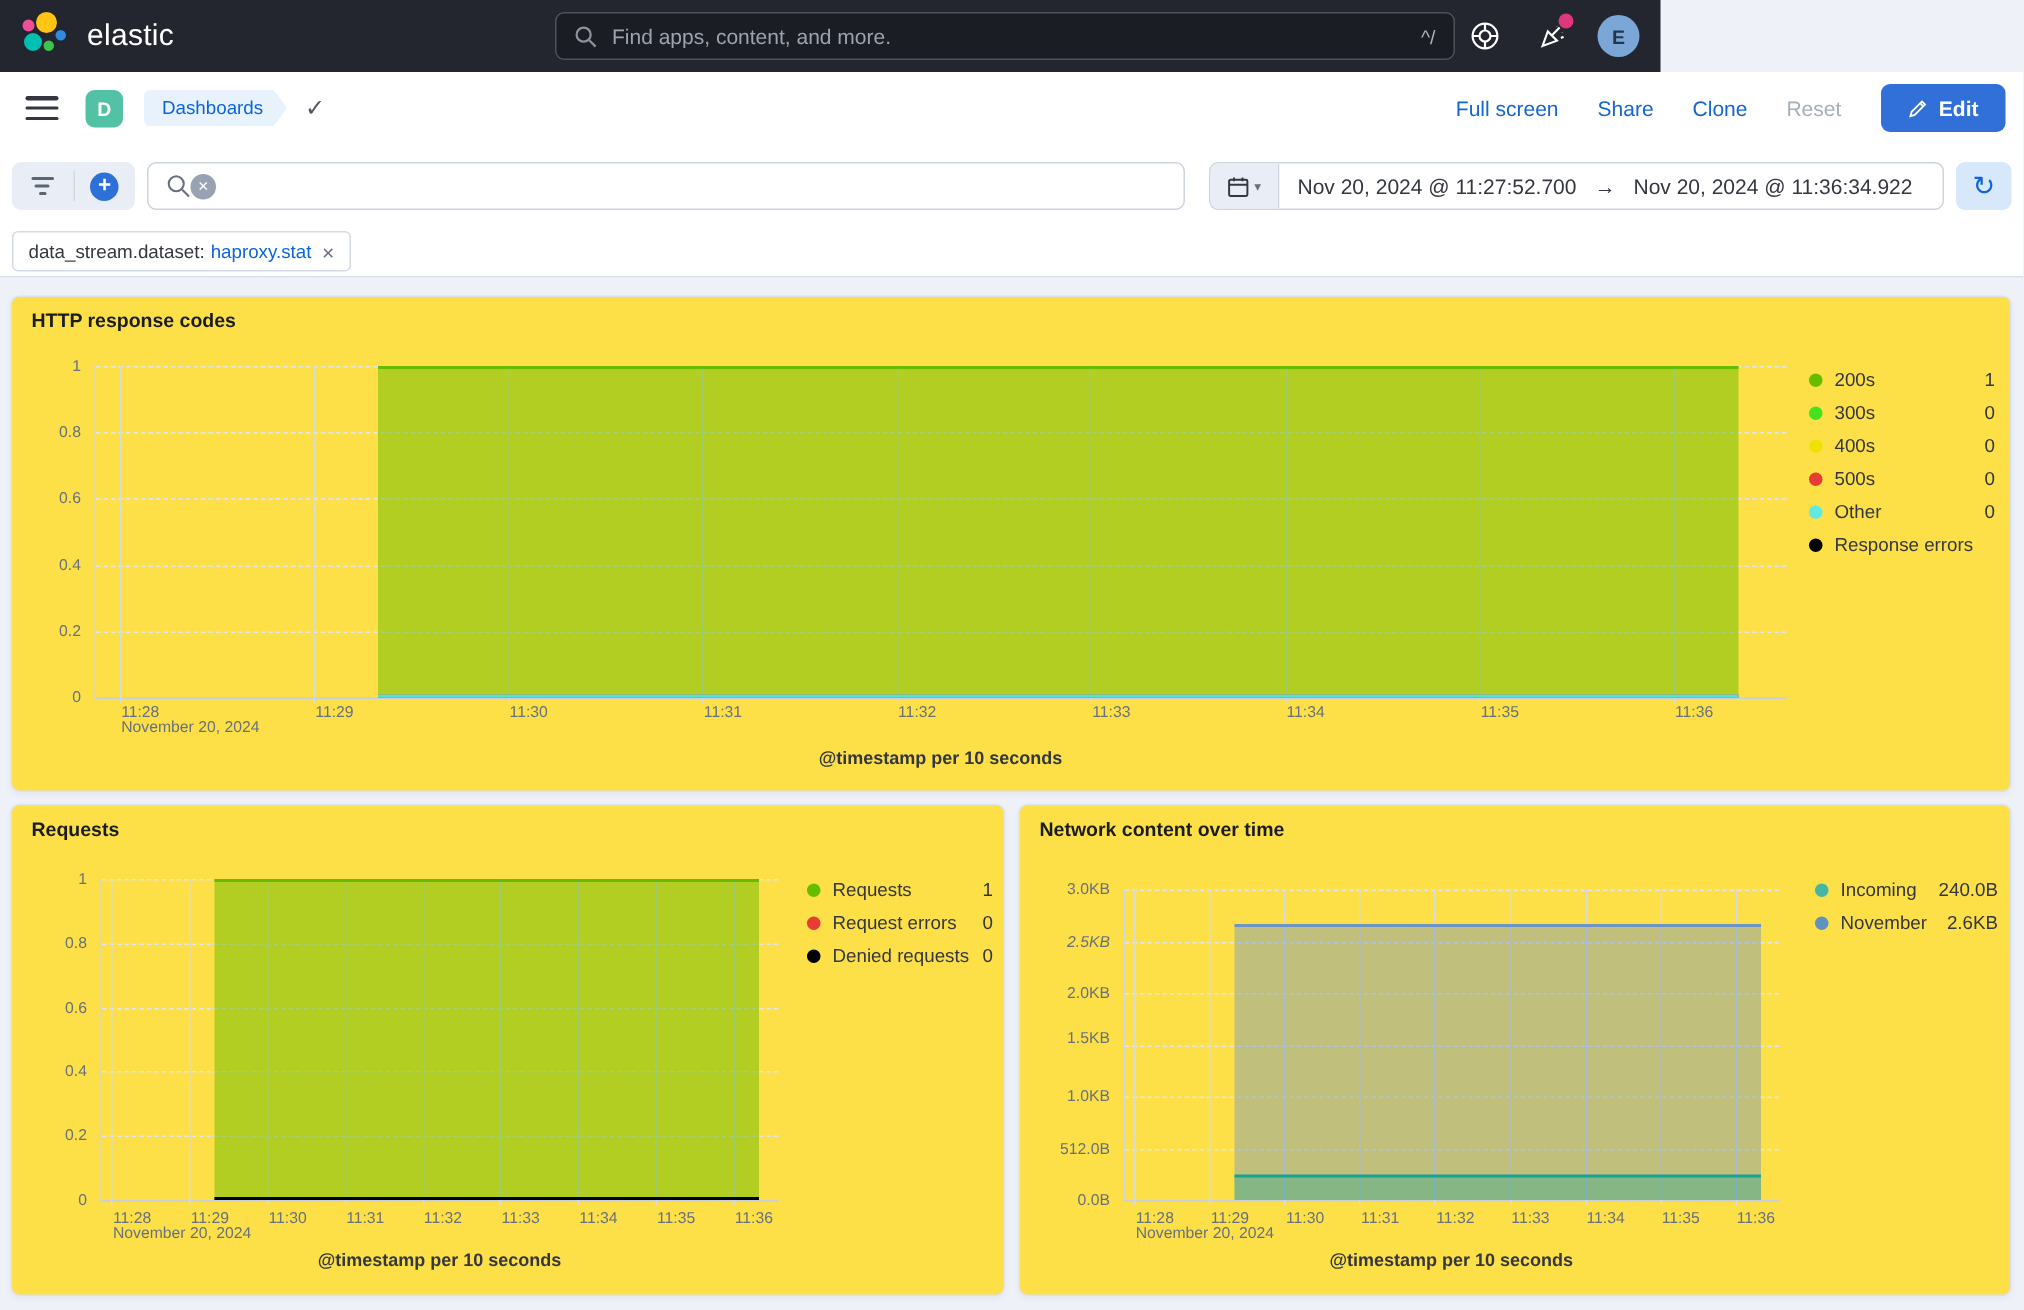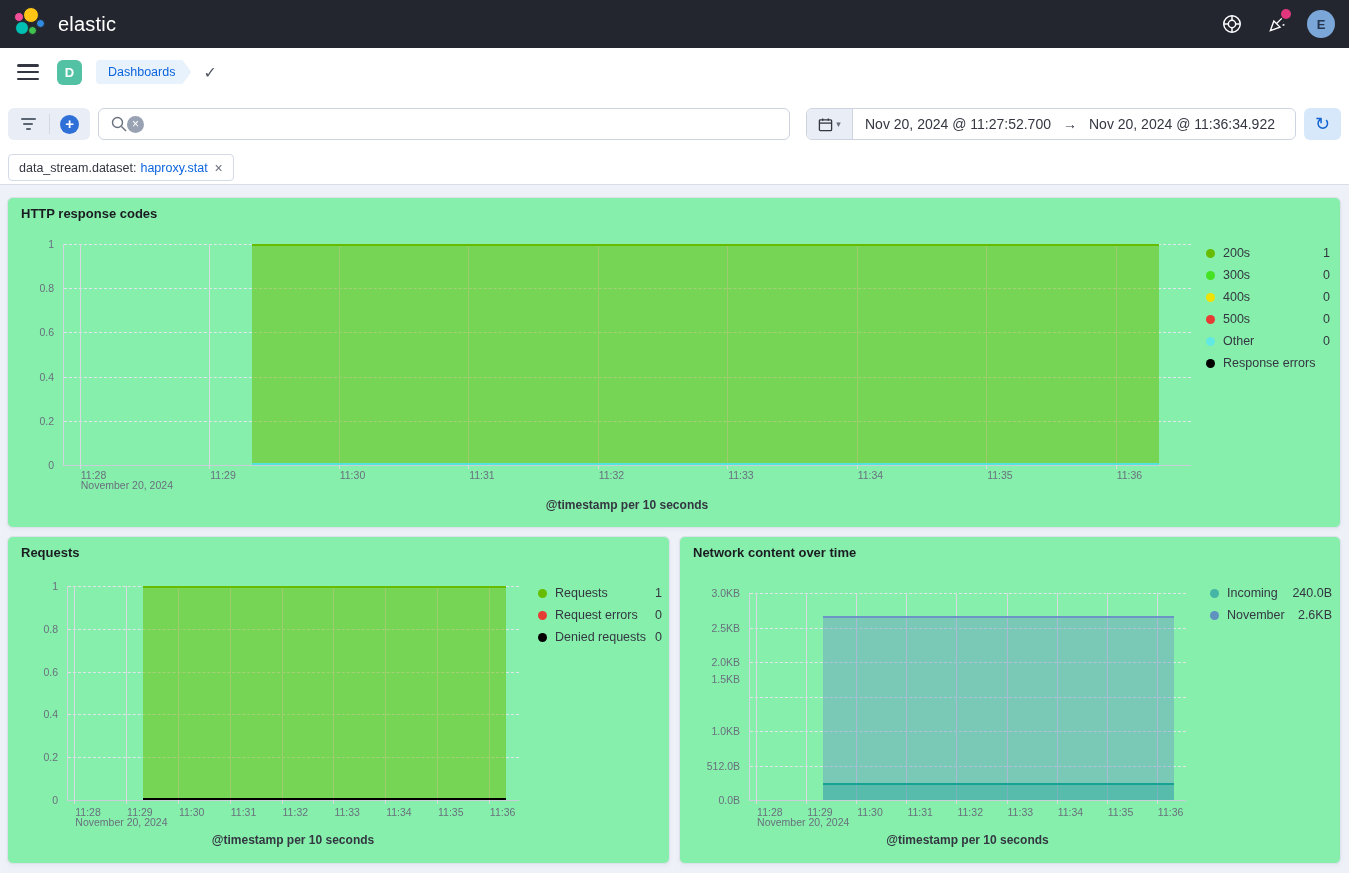--- a/index.html
+++ b/index.html
@@ -1,21 +1,21 @@
 <!DOCTYPE html>
 <html><head>
 <meta charset="utf-8">
 <title>Dashboard</title>
 <style>
   * { margin:0; padding:0; box-sizing:border-box; }
   html,body { width:1349px; height:873px; }
   body { font-family:"Liberation Sans", sans-serif; background:#eef1f8; position:relative; overflow:hidden; color:#343741; }
 
   
-  .hdr { position:absolute; left:0; top:0; width:1349px; height:48px; background:#23262e; display:flex; align-items:center; }
+  .hdr { position:absolute; left:0; top:0; width:1107px; height:48px; background:#23262e; display:flex; align-items:center; }
   .brand { display:flex; align-items:center; gap:10px; margin-left:14px; }
   .logo { position:relative; width:34px; height:34px; }
   .logo i { position:absolute; border-radius:50%; border:1.5px solid #23262e; }
   .brand-name { color:#fff; font-size:20px; letter-spacing:.2px; }
   .hdr-search { position:absolute; left:370px; top:8px; width:600px; height:32px; background:#1a1d24; border:1px solid #4b515d; border-radius:6px; display:flex; align-items:center; padding:0 12px; }
   .hdr-search svg { flex:none; }
   .hdr-search input { flex:1; background:transparent; border:none; outline:none; color:#d4dae5; font-size:14px; margin-left:10px; font-family:inherit; }
   .hdr-search input::placeholder { color:#9ba3b0; }
   .hdr-shortcut { color:#aab0bc; font-size:13px; }
   .hdr-icons { position:absolute; right:14px; top:0; height:48px; display:flex; align-items:center; gap:18px; }
@@ -56,21 +56,21 @@
   .dp-arrow { color:#343741; font-size:14px; }
   .refresh-btn { position:absolute; left:1304px; top:12px; width:37px; height:32px; background:#d7e8fb; border:none; border-radius:6px; color:#1365d2; font-size:18px; line-height:30px; text-align:center; cursor:pointer; }
 
   
   .row4 { position:absolute; left:0; top:152px; width:1349px; height:33px; background:#fff; border-bottom:1px solid #d8dde8; }
   .fpill { position:absolute; left:8px; top:2px; height:27px; background:#fff; border:1px solid #d3dae6; border-radius:4px; display:flex; align-items:center; padding:0 10px; font-size:12.5px; cursor:pointer; }
   .fpill .fval { color:#0b64dd; margin-left:4px; }
   .fpill .fx { color:#69707d; margin-left:7px; font-size:14px; cursor:pointer; }
 
   
-  .panel { position:absolute; background:#86efac; border:1px solid #dce1ea; border-radius:6px; box-shadow:0 2px 4px rgba(50,60,90,.05); }
+  .panel { position:absolute; background:#fde047; border:1px solid #dce1ea; border-radius:6px; box-shadow:0 2px 4px rgba(50,60,90,.05); }
   .ptitle { position:absolute; left:13px; top:8px; font-size:13px; font-weight:bold; color:#1a1c21; }
   .plot { position:absolute; border-left:1px solid #d2d6de; border-bottom:1px solid #c9ced8; }
   .hgrid { position:absolute; left:0; right:0; border-top:1px dashed #e2e5ec; }
   .vgrid { position:absolute; top:0; width:1px; height:calc(100% + 4px); background:#d7dade; }
   .area  { position:absolute; }
   .sline { position:absolute; height:2px; }
   .yaxis { position:absolute; }
   .ytick { position:absolute; right:2px; font-size:10.5px; color:#69707d; line-height:13px; }
   .xaxis { position:absolute; height:26px; }
   .xtick { position:absolute; top:3px; font-size:10.5px; color:#69707d; white-space:nowrap; }
@@ -89,20 +89,28 @@
   <div class="brand">
     <span class="logo">
       <i style="left:9px;top:0;width:16px;height:16px;background:#fec514"></i>
       <i style="left:0;top:5px;width:10px;height:10px;background:#f04e98"></i>
       <i style="left:1px;top:14px;width:14px;height:14px;background:#00bfb3"></i>
       <i style="left:14px;top:19px;width:9px;height:9px;background:#3fc24e"></i>
       <i style="left:22px;top:12px;width:9px;height:9px;background:#2f8ae0"></i>
     </span>
     <span class="brand-name">elastic</span>
   </div>
+  <div class="hdr-search">
+    <svg width="15" height="15" viewBox="0 0 16 16" fill="none" stroke="#8d919c" stroke-width="1.6">
+        <circle cx="6.5" cy="6.5" r="5"></circle>
+        <line x1="10.5" y1="10.5" x2="15" y2="15"></line>
+      </svg>
+    <input placeholder="Find apps, content, and more." style="">
+    <span class="hdr-shortcut">^/</span>
+  </div>
   <div class="hdr-icons">
     <span class="icon-btn">
       <svg width="22" height="22" viewBox="0 0 24 24" fill="none" stroke="#fff" stroke-width="1.6">
           <circle cx="12" cy="12" r="9"></circle>
           <circle cx="12" cy="12" r="4"></circle>
           <line x1="12" y1="3" x2="12" y2="8"></line>
           <line x1="12" y1="16" x2="12" y2="21"></line>
           <line x1="3" y1="12" x2="8" y2="12"></line>
           <line x1="16" y1="12" x2="21" y2="12"></line>
         </svg>
@@ -125,20 +133,33 @@
   <span class="burger">
       <i></i>
       <i></i>
       <i></i>
     </span>
   <span class="app-badge">D</span>
   <span class="crumbs">
     <span class="crumb1">Dashboards</span>
   </span>
   <span class="crumb-check">✓</span>
+  <div class="actions">
+    <span class="lnk">Full screen</span>
+    <span class="lnk">Share</span>
+    <span class="lnk">Clone</span>
+    <span class="lnk disabled">Reset</span>
+    <button class="btn-edit">
+      <svg width="13" height="13" viewBox="0 0 16 16" fill="none" stroke="#fff" stroke-width="1.5">
+          <path d="M2 14 L3 10.5 L11.5 2 L14 4.5 L5.5 13 Z"></path>
+          <line x1="10" y1="3.5" x2="12.5" y2="6"></line>
+        </svg>
+      <span>Edit</span>
+    </button>
+  </div>
 </div>
 
 <div class="row3">
   <div class="qgroup">
     <span class="cell">
       <span class="filter-lines">
           <i style="width:15px"></i>
           <i style="width:10px"></i>
           <i style="width:5px"></i>
         </span>
@@ -323,23 +344,23 @@
         </div>
       </div>
   </div>
 </div>
 
 <div class="panel" style="left:679px;top:536px;width:662px;height:328px;">
   <div class="ptitle">Network content over time</div>
   <div>
     <div class="yaxis" style="left:0;top:56px;width:62px;height:208px;">
         <div class="ytick" style="top: -6px;">3.0KB</div>
-        <div class="ytick" style="top: 28.5px;">2.5KB</div>
+        <div class="ytick" style="top: 28.5px; font-style: italic;">2.5KB</div>
         <div class="ytick" style="top: 63px;">2.0KB</div>
-        <div class="ytick" style="top: 80px;">1.5KB</div>
+        <div class="ytick" style="top: 93px;">1.5KB</div>
         <div class="ytick" style="top: 132px;">1.0KB</div>
         <div class="ytick" style="top: 166.5px;">512.0B</div>
         <div class="ytick" style="top: 201px;">0.0B</div>
       </div>
     <div class="plot" style="left:69px;top:56px;width:437px;height:208px;">
         <div class="hgrid" style="top: 0px;"></div>
         <div class="hgrid" style="top: 34.5px;"></div>
         <div class="hgrid" style="top: 69px;"></div>
         <div class="hgrid" style="top: 103.5px;"></div>
         <div class="hgrid" style="top: 138px;"></div>

